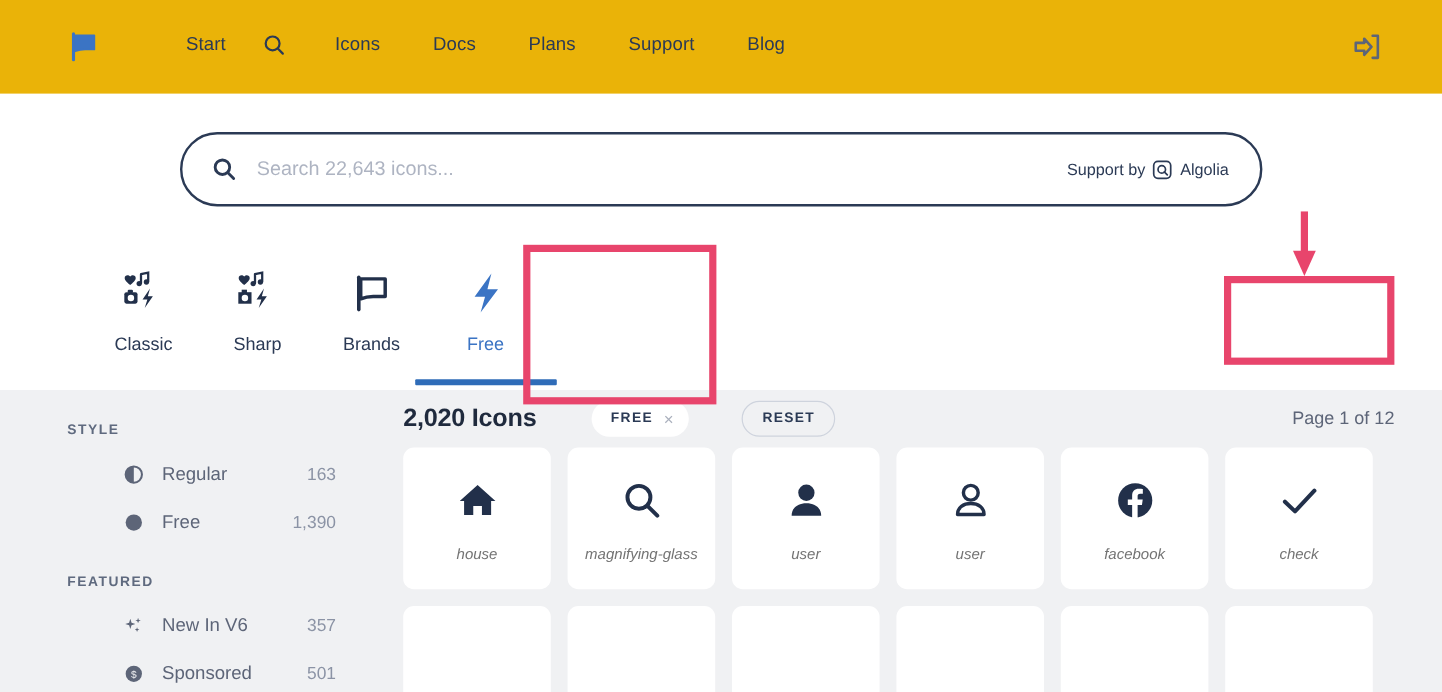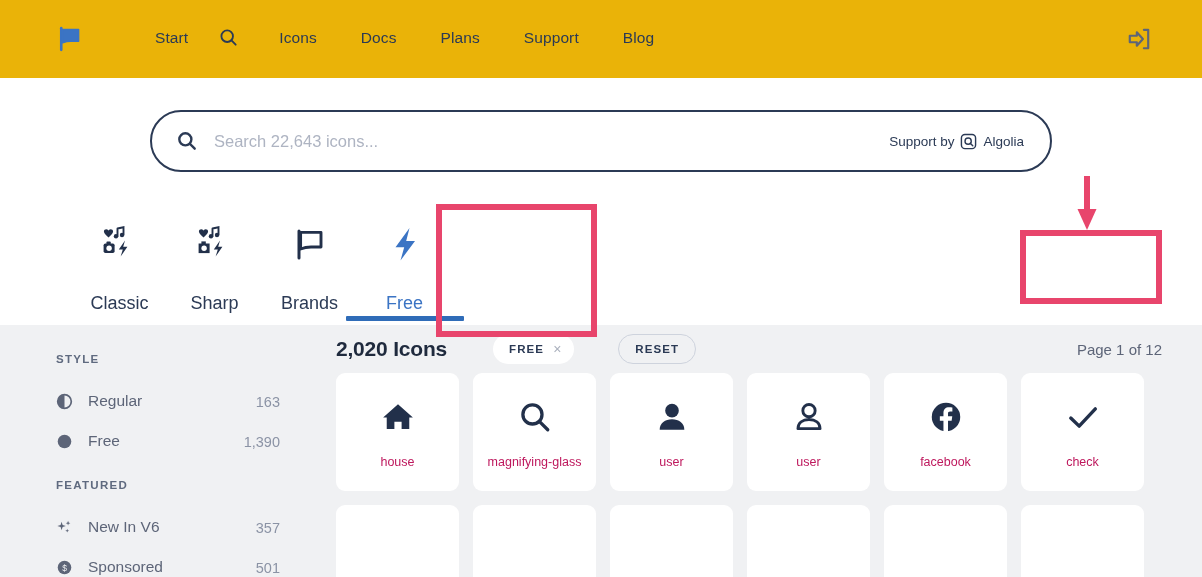--- a/index.html
+++ b/index.html
@@ -46,21 +46,21 @@
 
   
   .tabsrow { position: absolute; left: 0; top: 196px; width: 1202px; height: 130px; background: #fff; }
   .tabs { position: absolute; left: 72px; top: 0; display: flex; }
   .tab {
     width: 95px; height: 129px; display: flex; flex-direction: column;
     align-items: center; justify-content: flex-start; padding-top: 27px;
     cursor: pointer; position: relative;
   }
   .tab .t-icon { height: 42px; display: flex; align-items: center; justify-content: center; }
-  .tab .t-label { margin-top: 28px; font-size: 18px; color: #2b3a55; }
+  .tab .t-label { margin-top: 14px; font-size: 15px; color: #2b3a55; }
   .tab.active .t-label { color: #3b74c4; }
   .tab .t-underline {
     position: absolute; bottom: 4px; left: 50%; transform: translateX(-50%);
     width: 118px; height: 5px; background: #2f6cb8; border-radius: 1px; display: none;
   }
   .tab.active .t-underline { display: block; }
 
   
   .viewmodes { position: absolute; left: 694px; top: 253px; display: flex; align-items: center; gap: 28px; }
   .vm { cursor: pointer; display: flex; align-items: center; }
@@ -83,21 +83,21 @@
 
   
   .results { position: absolute; left: 0; top: 325px; width: 1202px; height: 252px; background: #f0f1f3; }
 
   .sidebar { position: absolute; left: 0; top: 0; width: 320px; height: 252px; padding: 28px 40px 0 56px; }
   .side-head {
     font-size: 11.5px; font-weight: bold; letter-spacing: 1.3px;
     color: #5f6a7f; text-transform: uppercase; margin-bottom: 16px;
   }
   .side-item {
-    display: flex; align-items: flex-end; height: 29px; margin-bottom: 11px; cursor: pointer;
+    display: flex; align-items: center; height: 29px; margin-bottom: 11px; cursor: pointer; margin-left: 47px;
   }
   .side-item .s-ico { width: 22px; display: flex; align-items: center; justify-content: flex-start; flex: none; }
   .side-item .s-label { flex: 1 1 auto; font-size: 15.5px; color: #5d6578; margin-left: 10px; }
   .side-item .s-count { font-size: 14.5px; color: #8b93a5; }
   .side-gap { height: 18px; }
 
   .main { position: absolute; left: 320px; top: 0; right: 0; height: 252px; }
   .res-header { position: relative; height: 48px; padding-left: 16px; display: flex; align-items: center; gap: 28px; }
   .res-count { font-size: 21px; font-weight: bold; color: #1f2a3d; letter-spacing: -.2px; }
   .chip {
@@ -113,21 +113,21 @@
   .reset-label { font-size: 11.5px; font-weight: bold; letter-spacing: 1.1px; color: #2b3a55; }
   .pageinfo { position: absolute; right: 40px; top: 50%; transform: translateY(-50%); font-size: 15px; color: #5d6578; }
 
   .grid { padding-left: 16px; display: flex; flex-wrap: wrap; gap: 14px; }
   .card {
     width: 123px; height: 118px; background: #fff; border-radius: 9px;
     display: flex; flex-direction: column; align-items: center; justify-content: center;
     cursor: pointer; flex: none;
   }
   .card .c-icon { height: 44px; display: flex; align-items: center; justify-content: center; }
-  .card .c-name { margin-top: 16px; font-size: 12.5px; color: #be185d; }
+  .card .c-name { margin-top: 16px; font-size: 12.5px; color: #737373; font-style: italic; }
   .card.stub { height: 118px; justify-content: flex-start; padding-top: 18px; }
 </style>
 </head>
 <body>
 
 <div class="page">
 
   <div class="topnav">
 
     <div class="logo">

